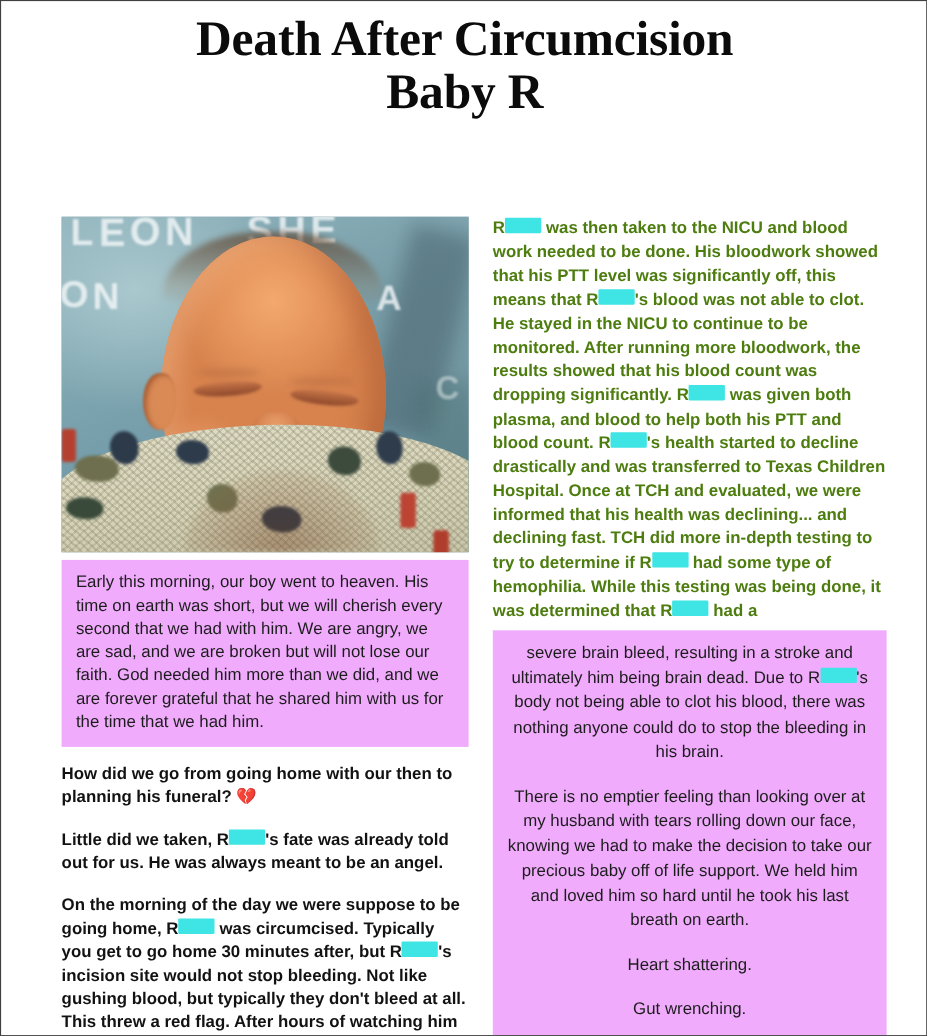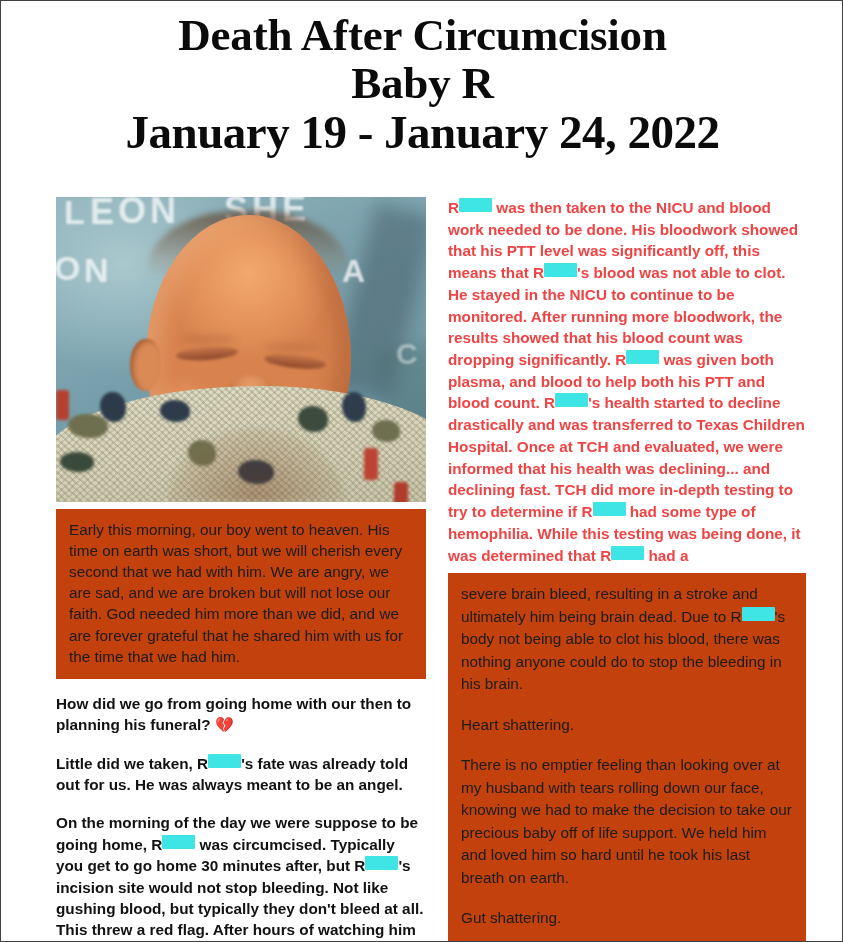--- a/index.html
+++ b/index.html
@@ -217,21 +217,21 @@
     filter: blur(3px);
   }
   .camo {
     position: absolute;
     border-radius: 48% 52% 45% 55%;
     filter: blur(1.6px);
   }
 
   
   .panel {
-    background: #c2410c;
+    background: #f0abfc;
     color: #1c1c1c;
   }
   .panel-left-1 {
     margin-top: 7px;
     padding: 10px 13px 12px 13px;
     font-size: 15.3px;
     line-height: 1.38;
     font-weight: 400;
   }
   .bold-block {
@@ -243,30 +243,31 @@
   }
   .bold-block p {
     margin: 0 0 17px 0;
   }
   .bold-block p:last-child { margin-bottom: 0; }
 
   .right-bold {
     font-size: 15.3px;
     line-height: 1.42;
     font-weight: bold;
-    color: #ef4444;
+    color: #4d7c0f;
     width: 358px;
   }
   .panel-right {
     margin-top: 7px;
     padding: 10px 13px 14px 13px;
     font-size: 15.3px;
     line-height: 1.47;
     font-weight: 400;
     width: 332px;
+    text-align: center;
   }
   .panel-right p { margin: 0 0 18px 0; }
   .panel-right p:last-child { margin-bottom: 0; }
 
   
   .redact {
     display: inline-block;
     background: #3fe4e4;
     color: transparent;
     vertical-align: -1px;
@@ -278,21 +279,20 @@
   .heart { color: #d7302a; font-size: 15px; }
 </style>
 </head>
 <body>
 
 <div id="page">
 
   <div class="title-block">
     <span class="title-line-1">Death After Circumcision</span>
     <span class="title-line-2">Baby R</span>
-    <span class="title-line-3">January 19 - January 24, 2022</span>
   </div>
 
   <div class="col-left">
 
     <div class="photo">
       <div class="photo-bg"></div>
       <div class="photo-bg-blob" style="left:296px; top:10px; width:62px; height:190px; transform:rotate(14deg);"></div>
       <div class="photo-bg-blob" style="left:330px; top:150px; width:55px; height:120px; transform:rotate(-10deg); background:rgba(70,100,100,0.35);"></div>
 
       <span class="bg-letter" style="left:8px;  top:-4px; font-size:34px;">L</span>
@@ -347,20 +347,20 @@
       <p><span>On the morning of the day we were suppose to be going home, R</span><span class="redact w2">&nbsp;</span><span> was circumcised. Typically you get to go home 30 minutes after, but R</span><span class="redact w2">&nbsp;</span><span>'s incision site would not stop bleeding. Not like gushing blood, but typically they don't bleed at all. This threw a red flag. After hours of watching him to see if it would eventually stop, we were told we would not be able leave the hospital with him and that he needed to be monitored to make sure the bleeding would stop.</span></p>
     </div>
   </div>
 
   <div class="col-right">
 
     <div class="right-bold"><span>R</span><span class="redact w2">&nbsp;</span><span> was then taken to the NICU and blood work needed to be done. His bloodwork showed that his PTT level was significantly off, this means that R</span><span class="redact w2">&nbsp;</span><span>'s blood was not able to clot. He stayed in the NICU to continue to be monitored. After running more bloodwork, the results showed that his blood count was dropping significantly. R</span><span class="redact w2">&nbsp;</span><span> was given both plasma, and blood to help both his PTT and blood count. R</span><span class="redact w2">&nbsp;</span><span>'s health started to decline drastically and was transferred to Texas Children Hospital. Once at TCH and evaluated, we were informed that his health was declining... and declining fast. TCH did more in-depth testing to try to determine if R</span><span class="redact w2">&nbsp;</span><span> had some type of hemophilia. While this testing was being done, it was determined that R</span><span class="redact w2">&nbsp;</span><span> had a</span></div>
 
     <div class="panel panel-right">
       <p><span>severe brain bleed, resulting in a stroke and ultimately him being brain dead. Due to R</span><span class="redact w2">&nbsp;</span><span>'s body not being able to clot his blood, there was nothing anyone could do to stop the bleeding in his brain.</span></p>
+      <p>There is no emptier feeling than looking over at my husband with tears rolling down our face, knowing we had to make the decision to take our precious baby off of life support. We held him and loved him so hard until he took his last breath on earth.</p>
       <p>Heart shattering.</p>
-      <p>There is no emptier feeling than looking over at my husband with tears rolling down our face, knowing we had to make the decision to take our precious baby off of life support. We held him and loved him so hard until he took his last breath on earth.</p>
-      <p>Gut shattering.</p>
+      <p>Gut wrenching.</p>
 
     </div>
   </div>
 
 </div>
 
 </body></html>

